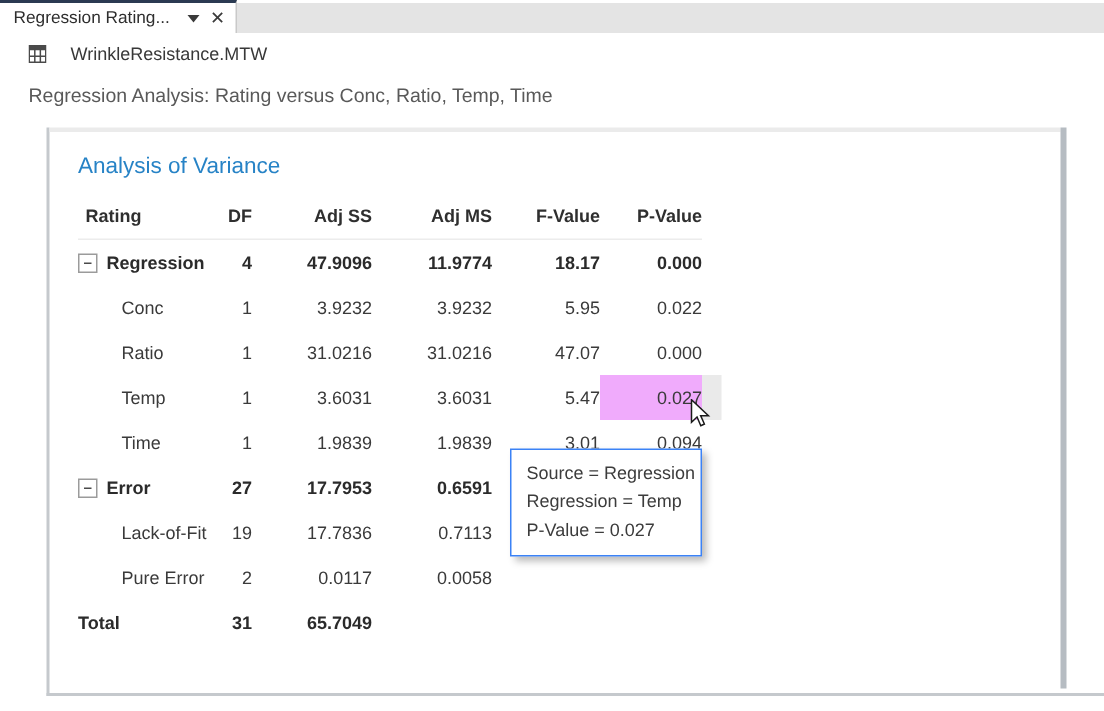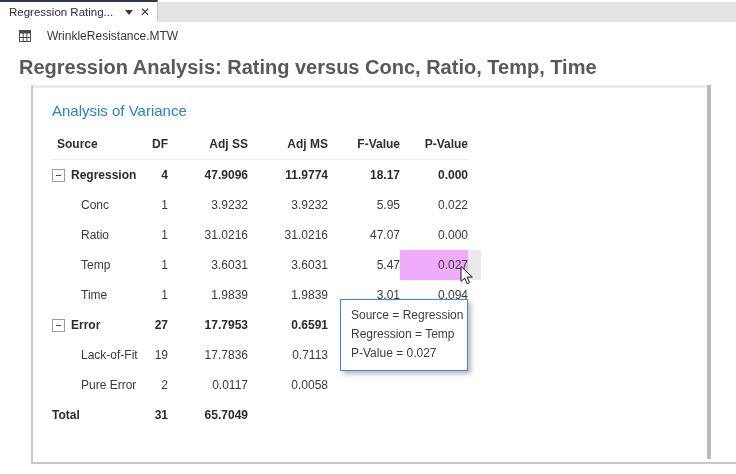--- a/index.html
+++ b/index.html
@@ -13,21 +13,21 @@
          border-top:2px solid #2b3a52; border-right:1px solid #c9c9c9;
          display:flex; align-items:center; gap:7px; padding:0 7px 0 9px; z-index:2; }
   .tab-label { flex:1; font-size:11.5px; color:#2e2e2e; white-space:nowrap; overflow:hidden; }
   .tab-caret { width:0; height:0; border-left:4px solid transparent;
                border-right:4px solid transparent; border-top:5px solid #3a3a3a; }
   .tab-close { font-size:12px; color:#3a3a3a; line-height:1; cursor:default; }
 
   
   .worksheet-row { position:absolute; top:29px; left:19px; display:flex; align-items:center;
                    gap:16px; font-size:12px; color:#383838; }
-  .doc-title { position:absolute; top:56px; left:19px; font-size:20px; color:#595959;font-weight:bold; }
+  .doc-title { position:absolute; top:56px; left:19px; font-size:13px; color:#595959; }
 
   
   .panel { position:absolute; left:31px; top:85px; right:0; height:379px; background:#fff;
            border-left:2px solid #c5c9cd; border-bottom:2px solid #c5c9cd; }
   .panel-topstrip { position:absolute; top:0; left:0; width:674px; height:3px; background:#ebebeb; }
   .vscrollbar { position:absolute; left:674px; top:0; width:4px; height:374px; background:#b6bcc2; }
 
   .section-title { position:absolute; left:19px; top:17px; font-size:15px; font-weight:400;
                    color:#2783c6; }
 
@@ -82,21 +82,21 @@
     <span>WrinkleResistance.MTW</span>
   </div>
   <div class="doc-title">Regression Analysis: Rating versus Conc, Ratio, Temp, Time</div>
 
   <div class="panel">
     <div class="panel-topstrip"></div>
     <div class="section-title">Analysis of Variance</div>
 
     <div class="anova">
       <div class="hrow">
-        <div class="hcell src">Source</div>
+        <div class="hcell src">Rating</div>
         <div class="hcell">DF</div>
         <div class="hcell">Adj SS</div>
         <div class="hcell">Adj MS</div>
         <div class="hcell">F-Value</div>
         <div class="hcell">P-Value</div>
       </div>
 
       <div class="trow bold">
         <div class="cell src">
           <span class="collapse-box">

